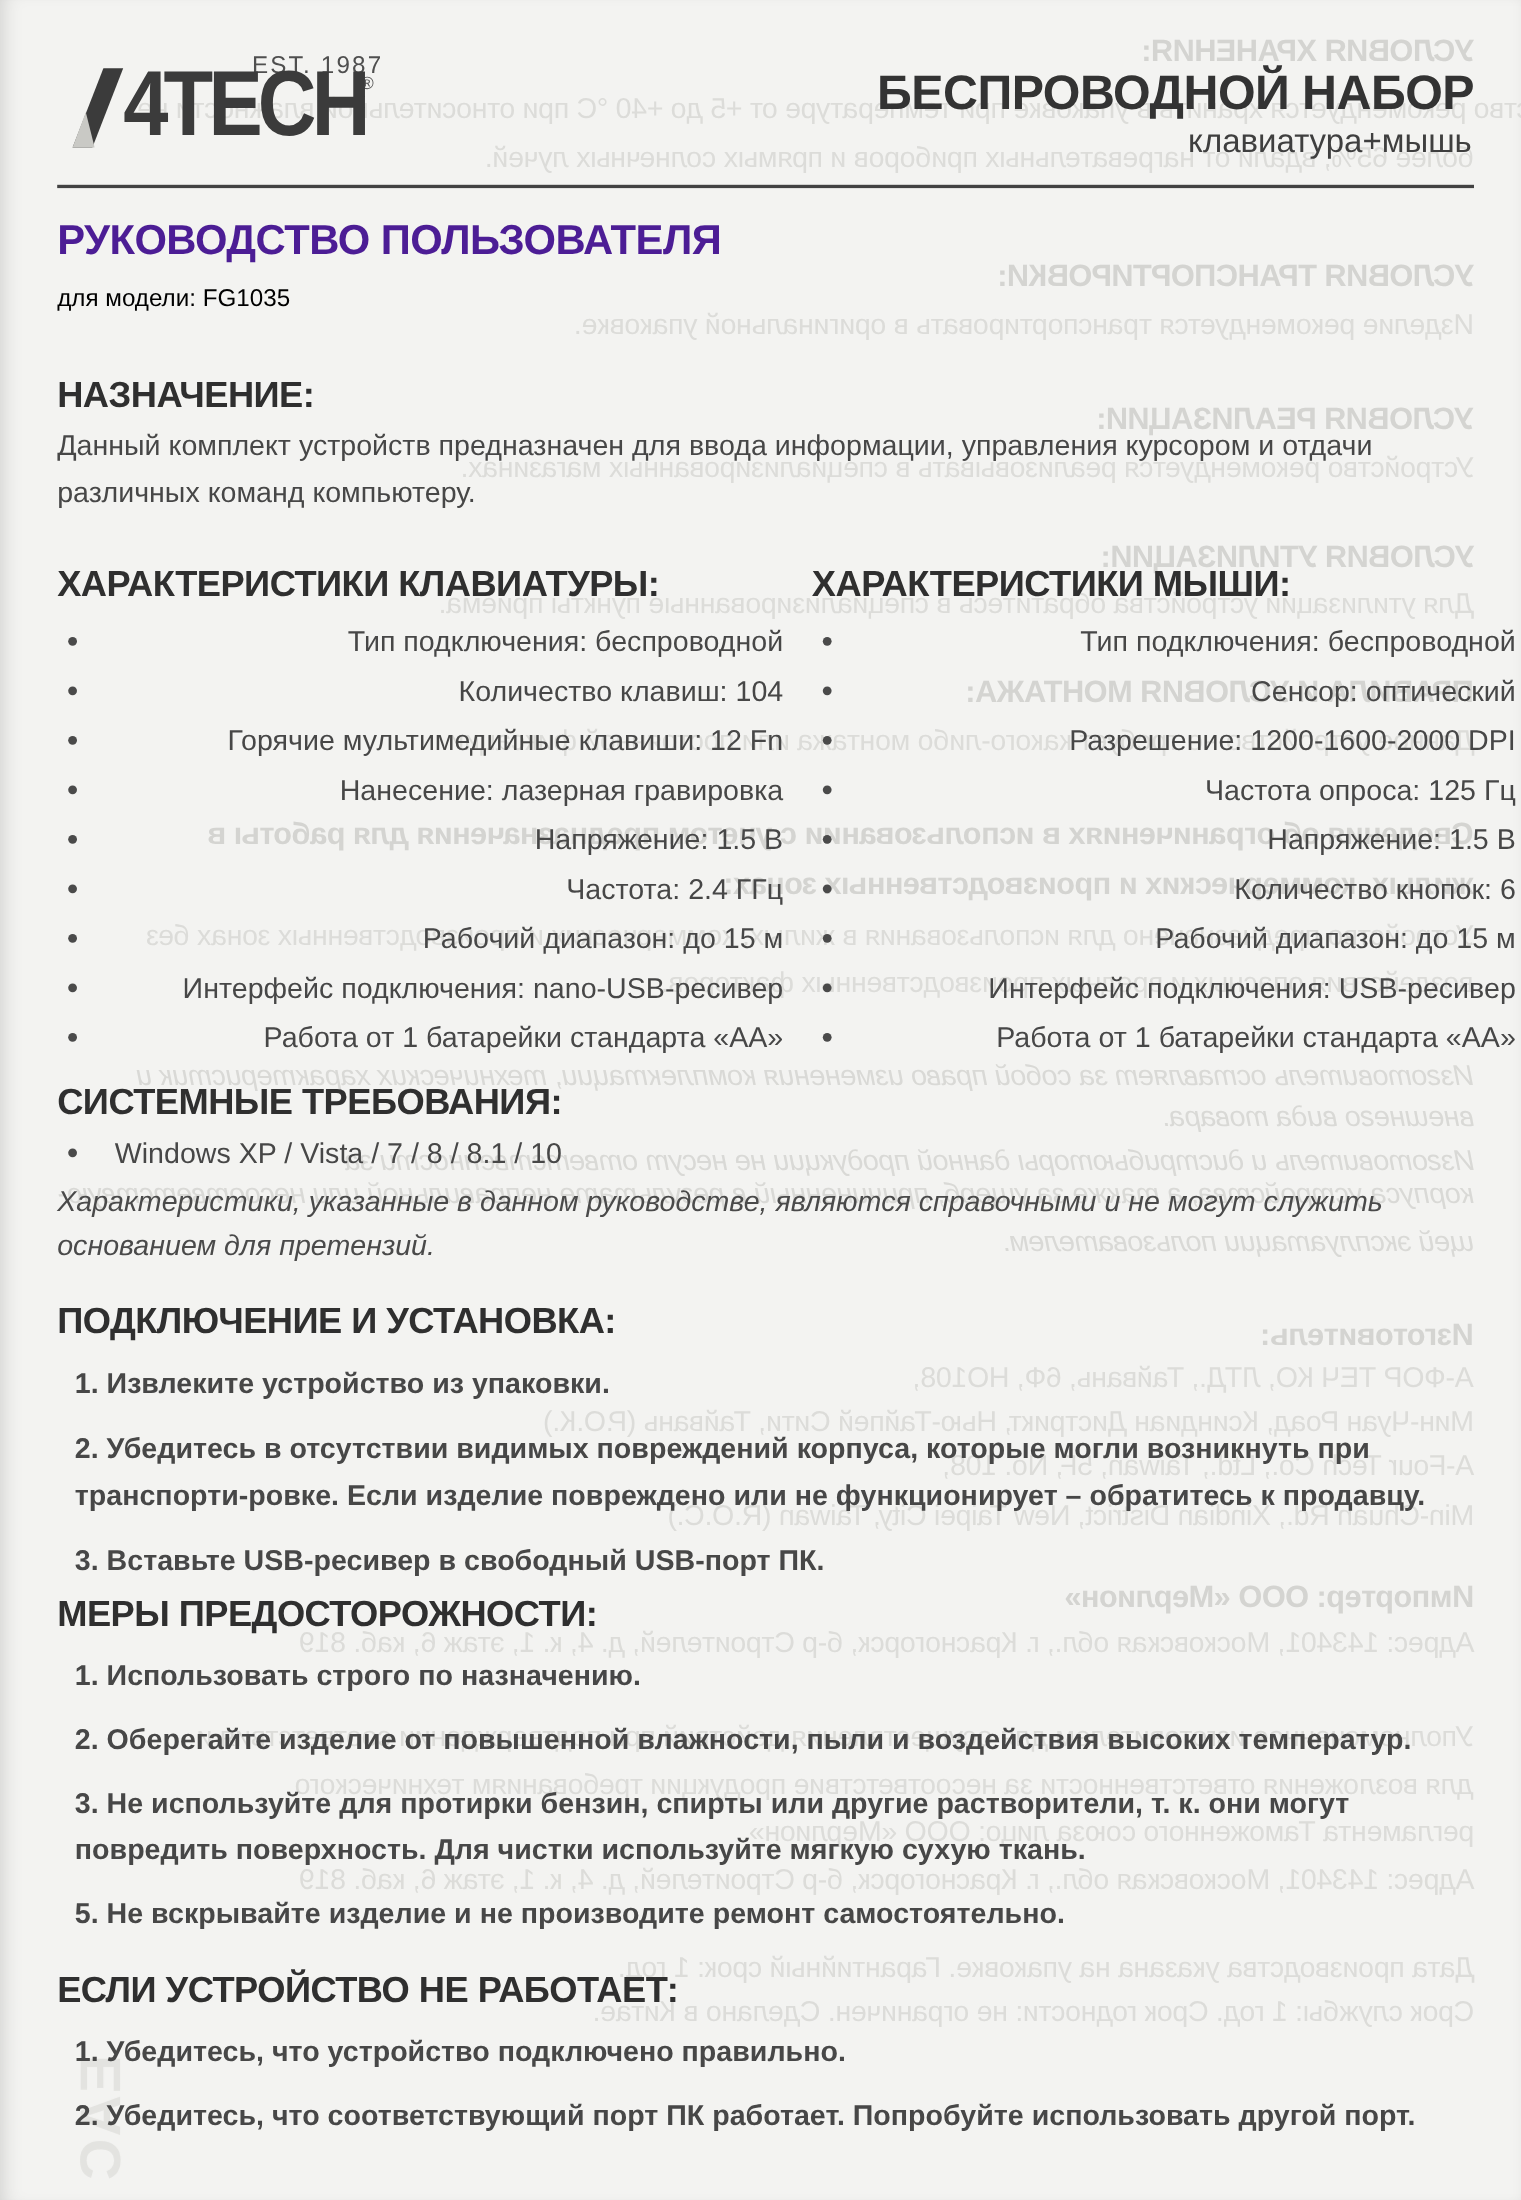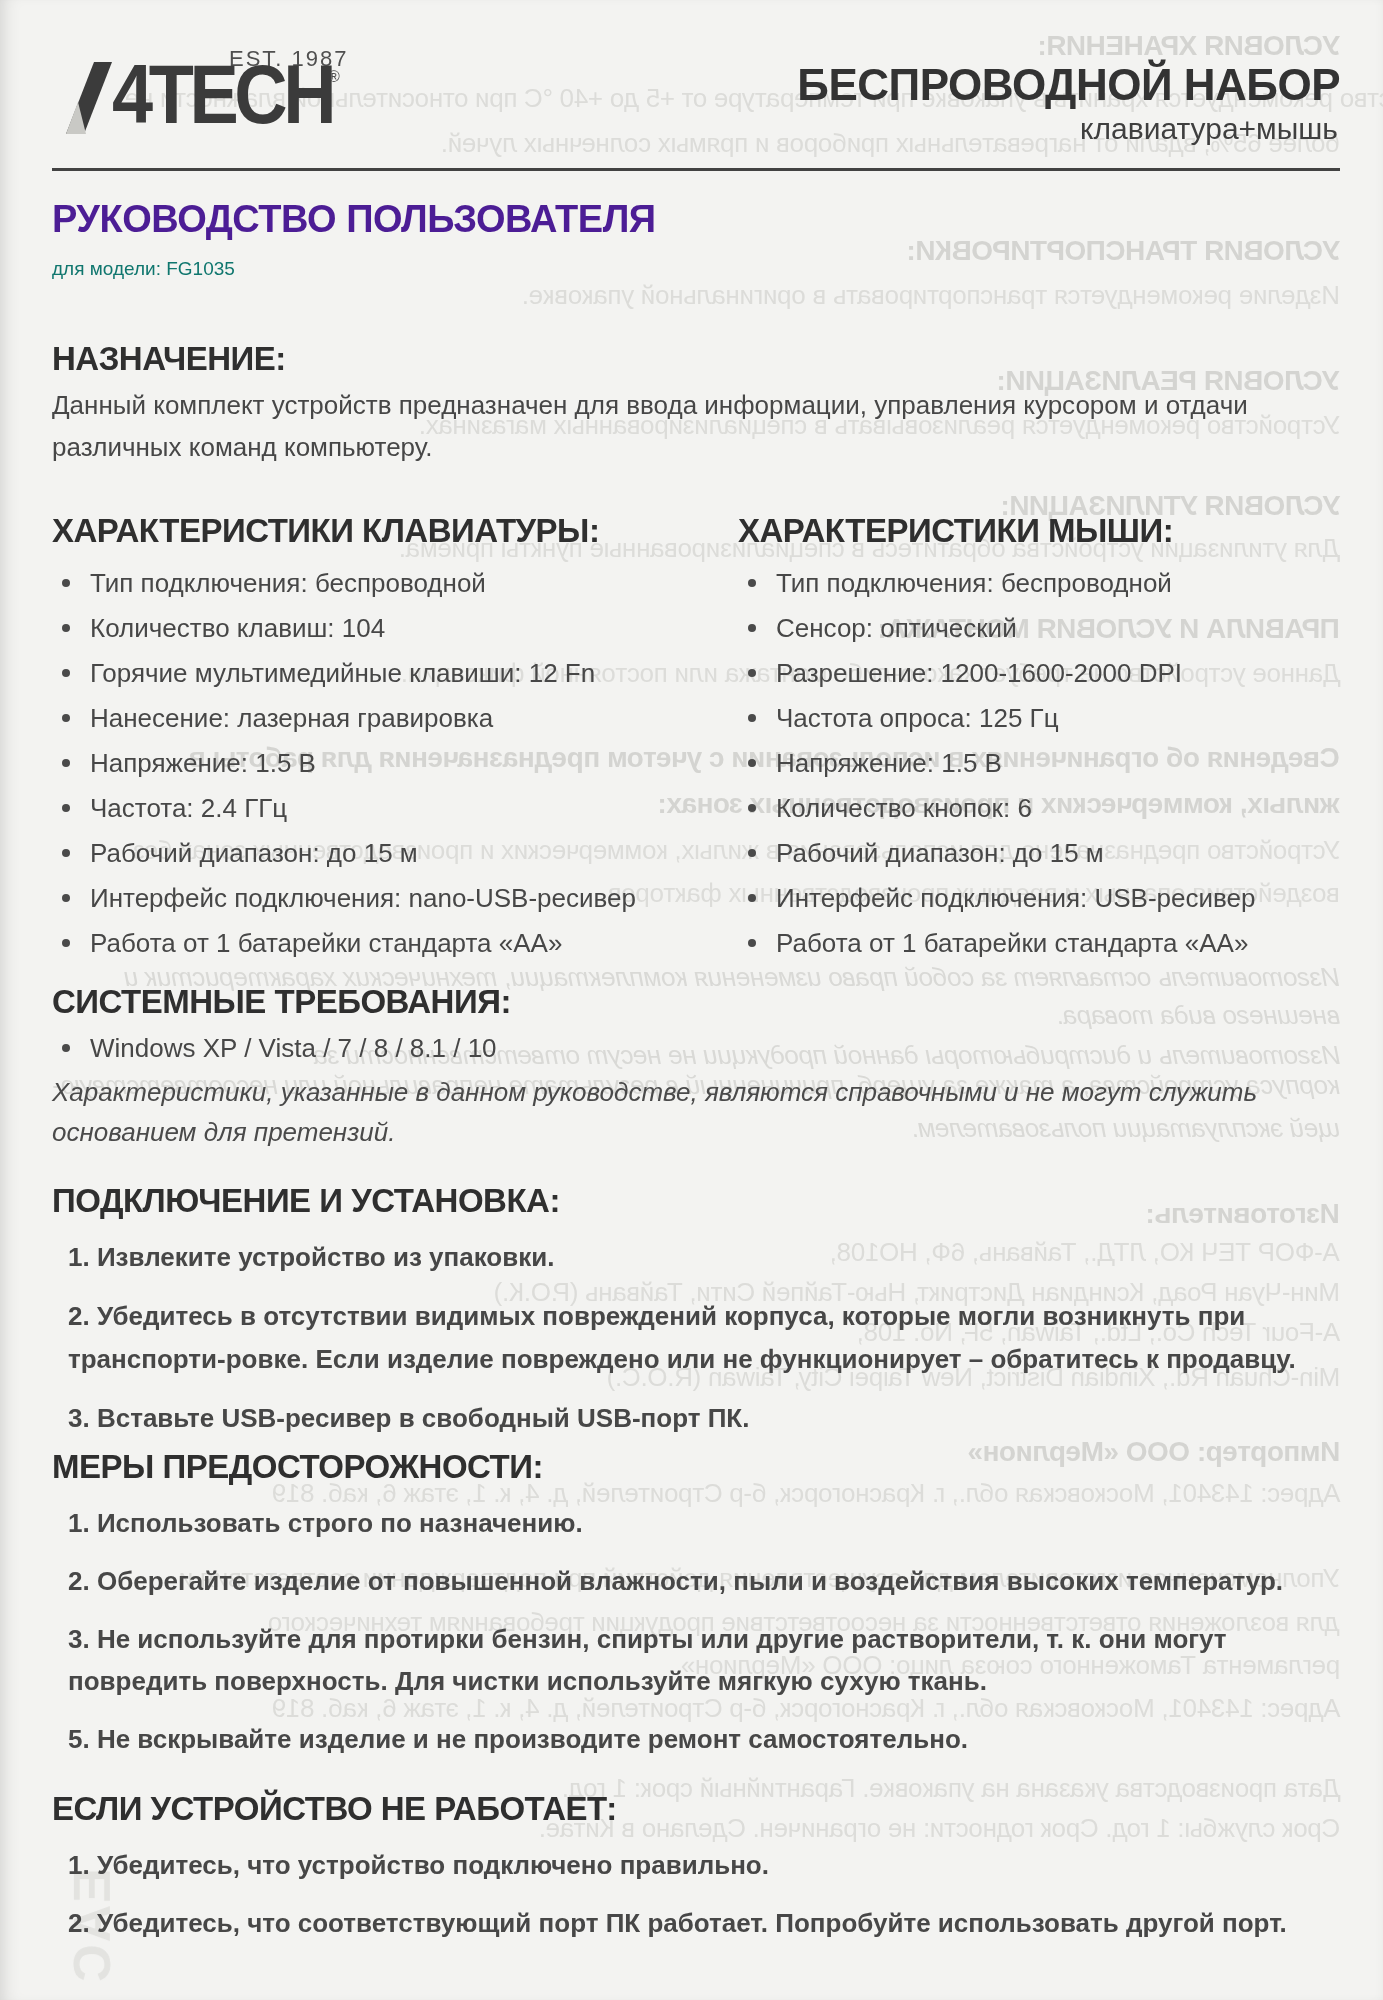--- a/index.html
+++ b/index.html
@@ -46,23 +46,23 @@
   .prod-sub{
     position:absolute;right:45px;top:112px;
     font-size:30px;color:#3f3f3f;white-space:nowrap;
   }
   .rule{position:absolute;left:52px;right:43px;top:168px;height:3px;background:#424242;}
 
   
   .h1{font-size:38px;font-weight:bold;letter-spacing:-.5px;color:#4c1d95;white-space:nowrap;}
   .h2{font-size:33px;font-weight:bold;letter-spacing:-.5px;color:#2f2f2f;white-space:nowrap;}
   .body-text{font-size:26px;line-height:42px;color:#474747;}
-  .model-line{font-size:19px;color:#0f766e;}
+  .model-line{font-size:22px;color:#000000;}
 
-  ul.specs{list-style:none;margin:18px 0 0 0;padding:0;}
+  ul.specs{list-style:none;margin:18px 0 0 0;padding:0;text-align:right;}
   ul.specs li{position:relative;padding-left:38px;margin-bottom:15px;font-size:26px;line-height:30px;color:#474747;white-space:nowrap;}
   ul.specs .dot{position:absolute;left:10px;top:11px;width:8px;height:8px;border-radius:50%;background:#4a4a4a;}
 
   ol.num{list-style:none;margin:14px 0 0 0;padding:0;font-size:26px;line-height:43px;color:#474747;max-width:1292px;}
   ol.num.tight{line-height:42px;}
   ol.num li{margin:16px;padding:0;font-weight:bold;}
 
   .disclaimer{font-style:italic;font-size:26px;line-height:40px;color:#4a4a4a;max-width:1330px;}
 </style>
 </head>

